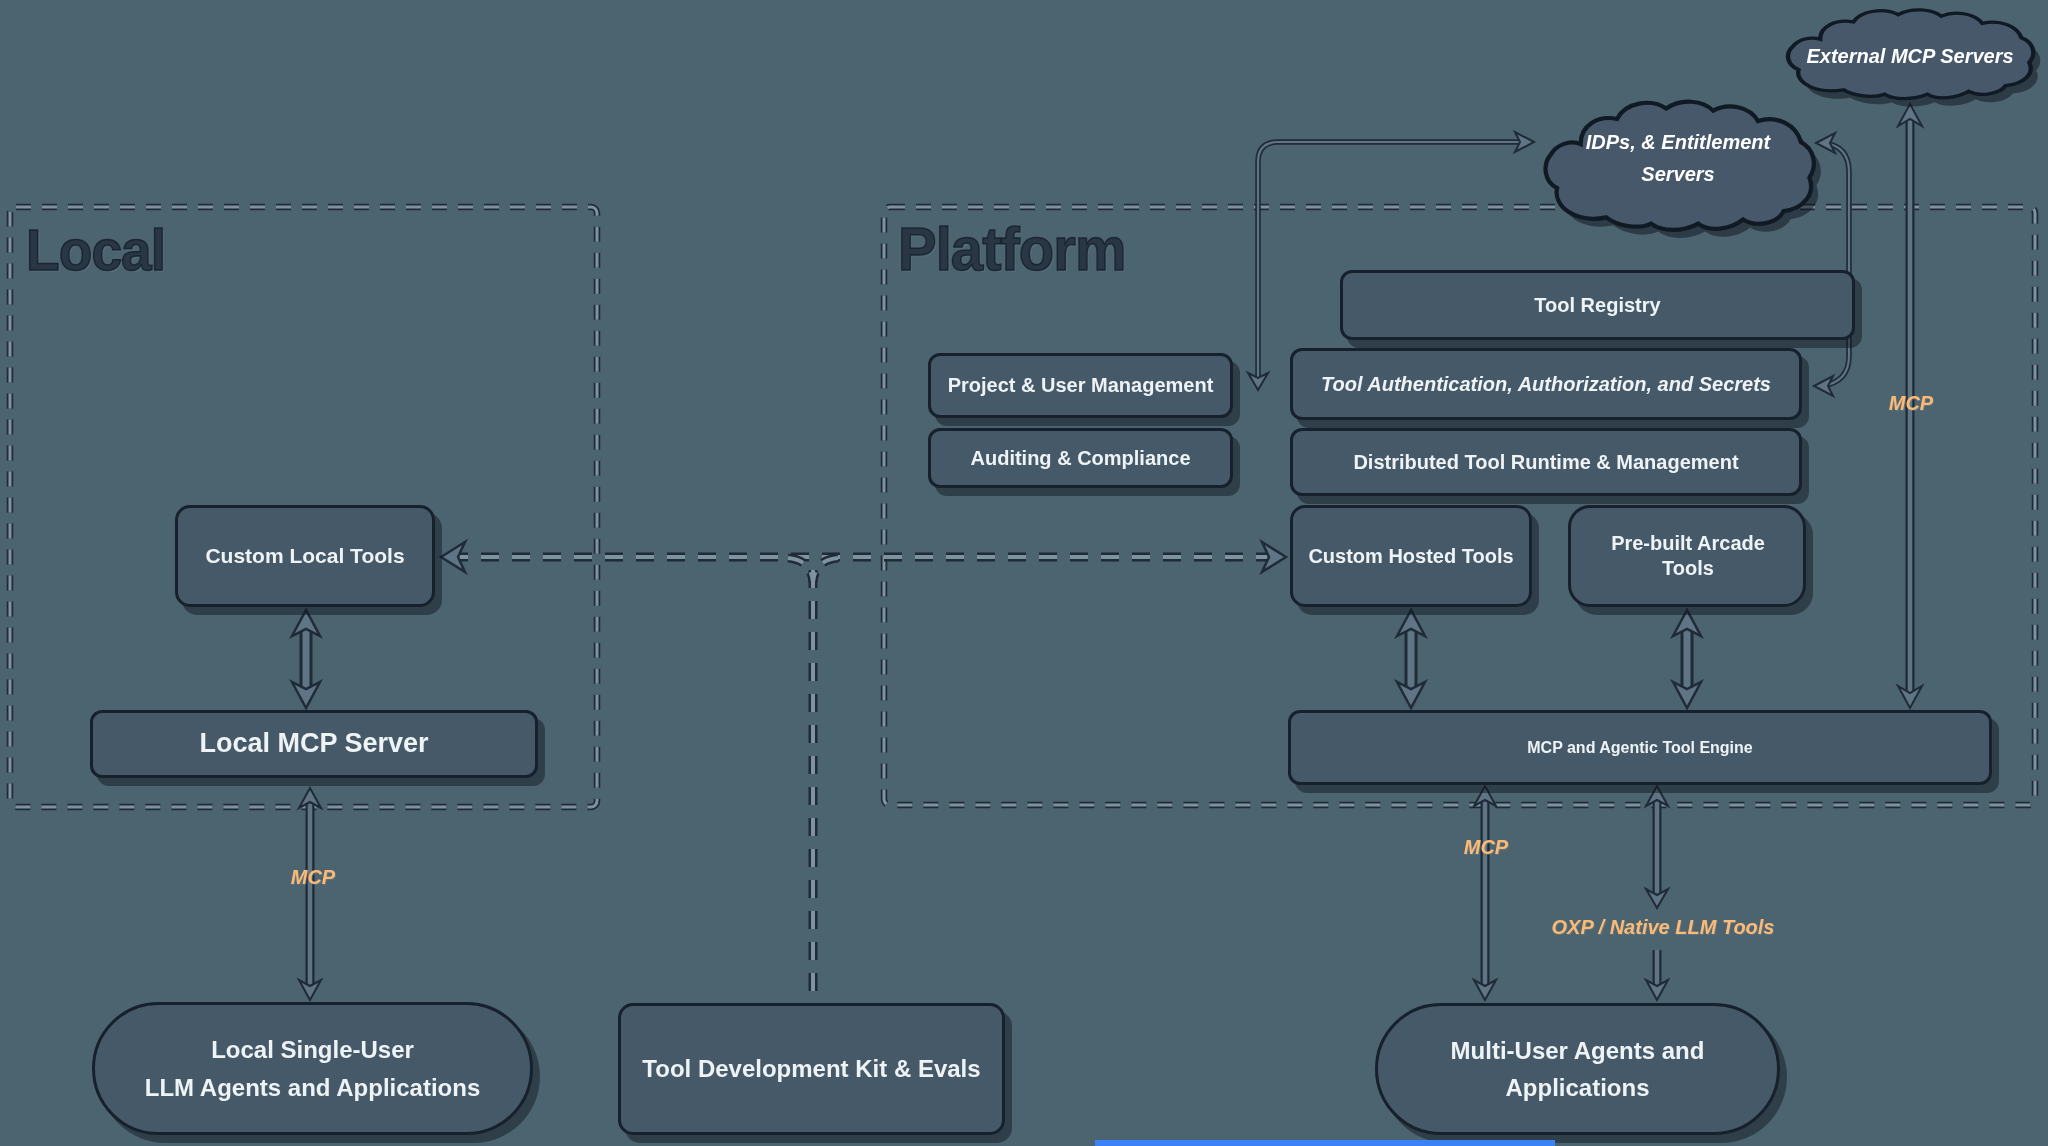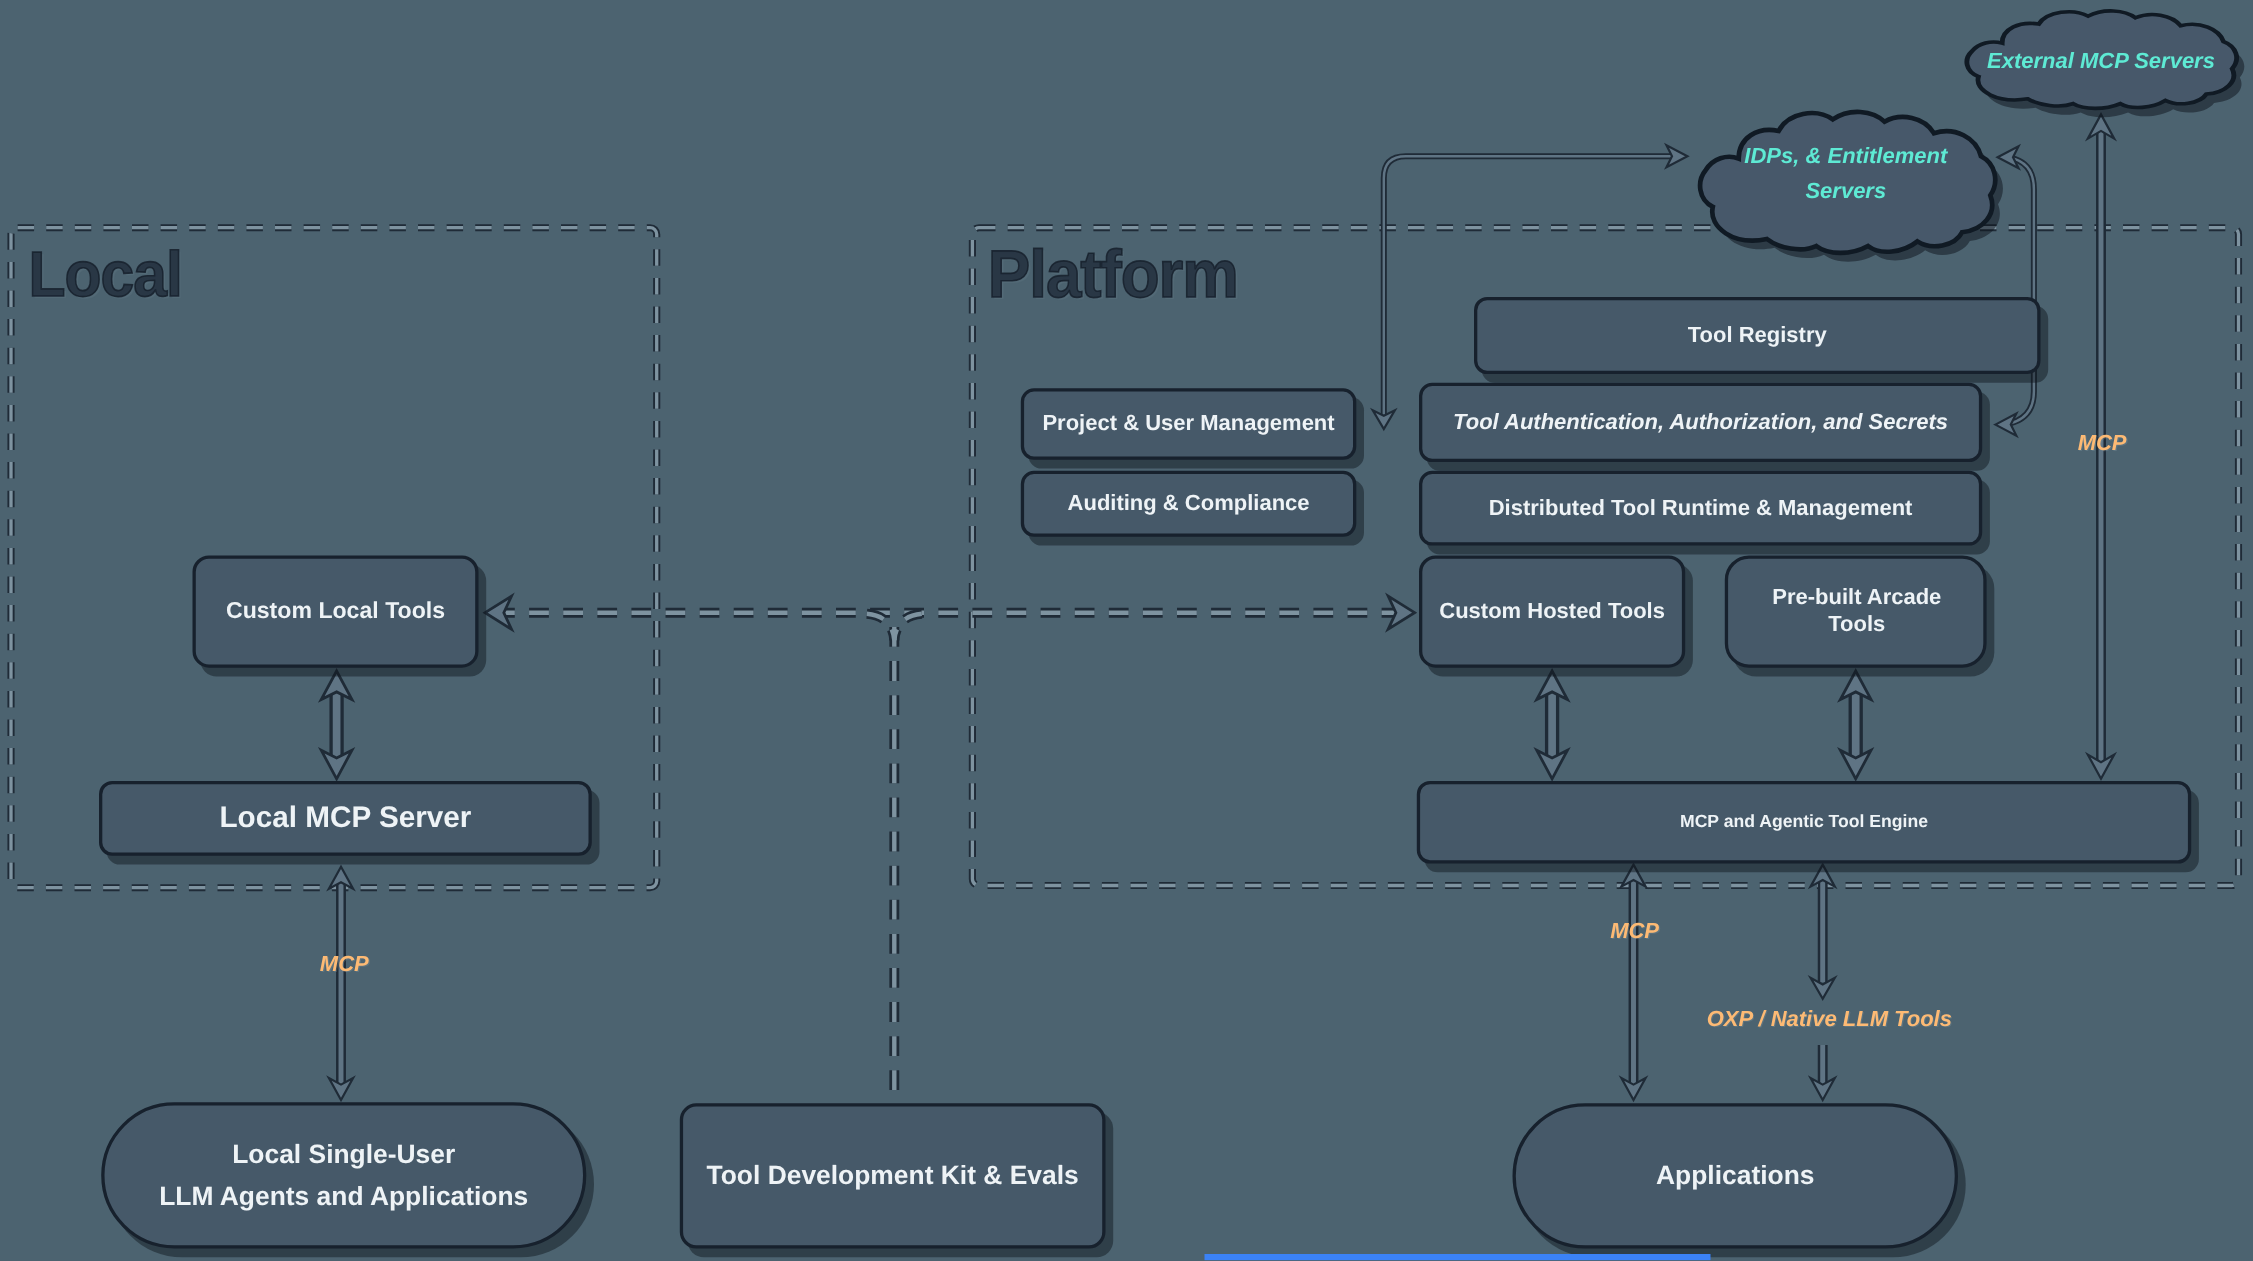--- a/index.html
+++ b/index.html
@@ -19,21 +19,21 @@
     padding:4px 10px;
   }
   .stadium { border-radius:70px; flex-direction:column; font-size:24px; line-height:1.55; }
   .big-title {
     position:absolute; font-weight:700; color:rgba(38,51,65,.92);
     -webkit-text-stroke:1.5px rgba(22,32,44,.85);
     letter-spacing:-1px; transform:scaleX(.95); transform-origin:left top;
     text-shadow:2px 2px 1px rgba(120,142,156,.18);
   }
   .cloud-label {
-    position:absolute; color:#5eead4; font-style:italic; font-weight:600;
+    position:absolute; color:#ffffff; font-style:italic; font-weight:600;
     font-size:20px; text-align:center; line-height:32px;
   }
   .edge-label {
     position:absolute; font-style:italic; font-weight:700; font-size:20px;
     color:#fdba74; text-align:center;
     text-shadow:1px 1px 0 rgba(141,160,172,.28);
   }
   .blue-strip { position:absolute; background:#3b82f6; }
 </style>
 </head>
@@ -206,20 +206,21 @@
 
   <div class="node" style="left:1568px; top:505px; width:238px; height:102px; border-radius:22px;padding-left:12px;">
     <span>Pre-built Arcade Tools</span>
   </div>
 
   <div class="node" style="left:1288px; top:710px; width:704px; height:75px; font-size:16px;">
     <span>MCP and Agentic Tool Engine</span>
   </div>
 
   <div class="node stadium" style="left:1375px; top:1003px; width:405px; height:132px;">
+    <div>Multi-User Agents and</div>
     <div>Applications</div>
   </div>
 
   <div class="edge-label" style="left:283px; top:866px; width:60px;">MCP</div>
   <div class="edge-label" style="left:1456px; top:836px; width:60px;">MCP</div>
   <div class="edge-label" style="left:1881px; top:392px; width:60px;">MCP</div>
   <div class="edge-label" style="left:1548px; top:916px; width:230px;">OXP / Native LLM Tools</div>
 
   <div class="blue-strip" style="left:1095px; top:1140px; width:460px; height:6px;"></div>
 

